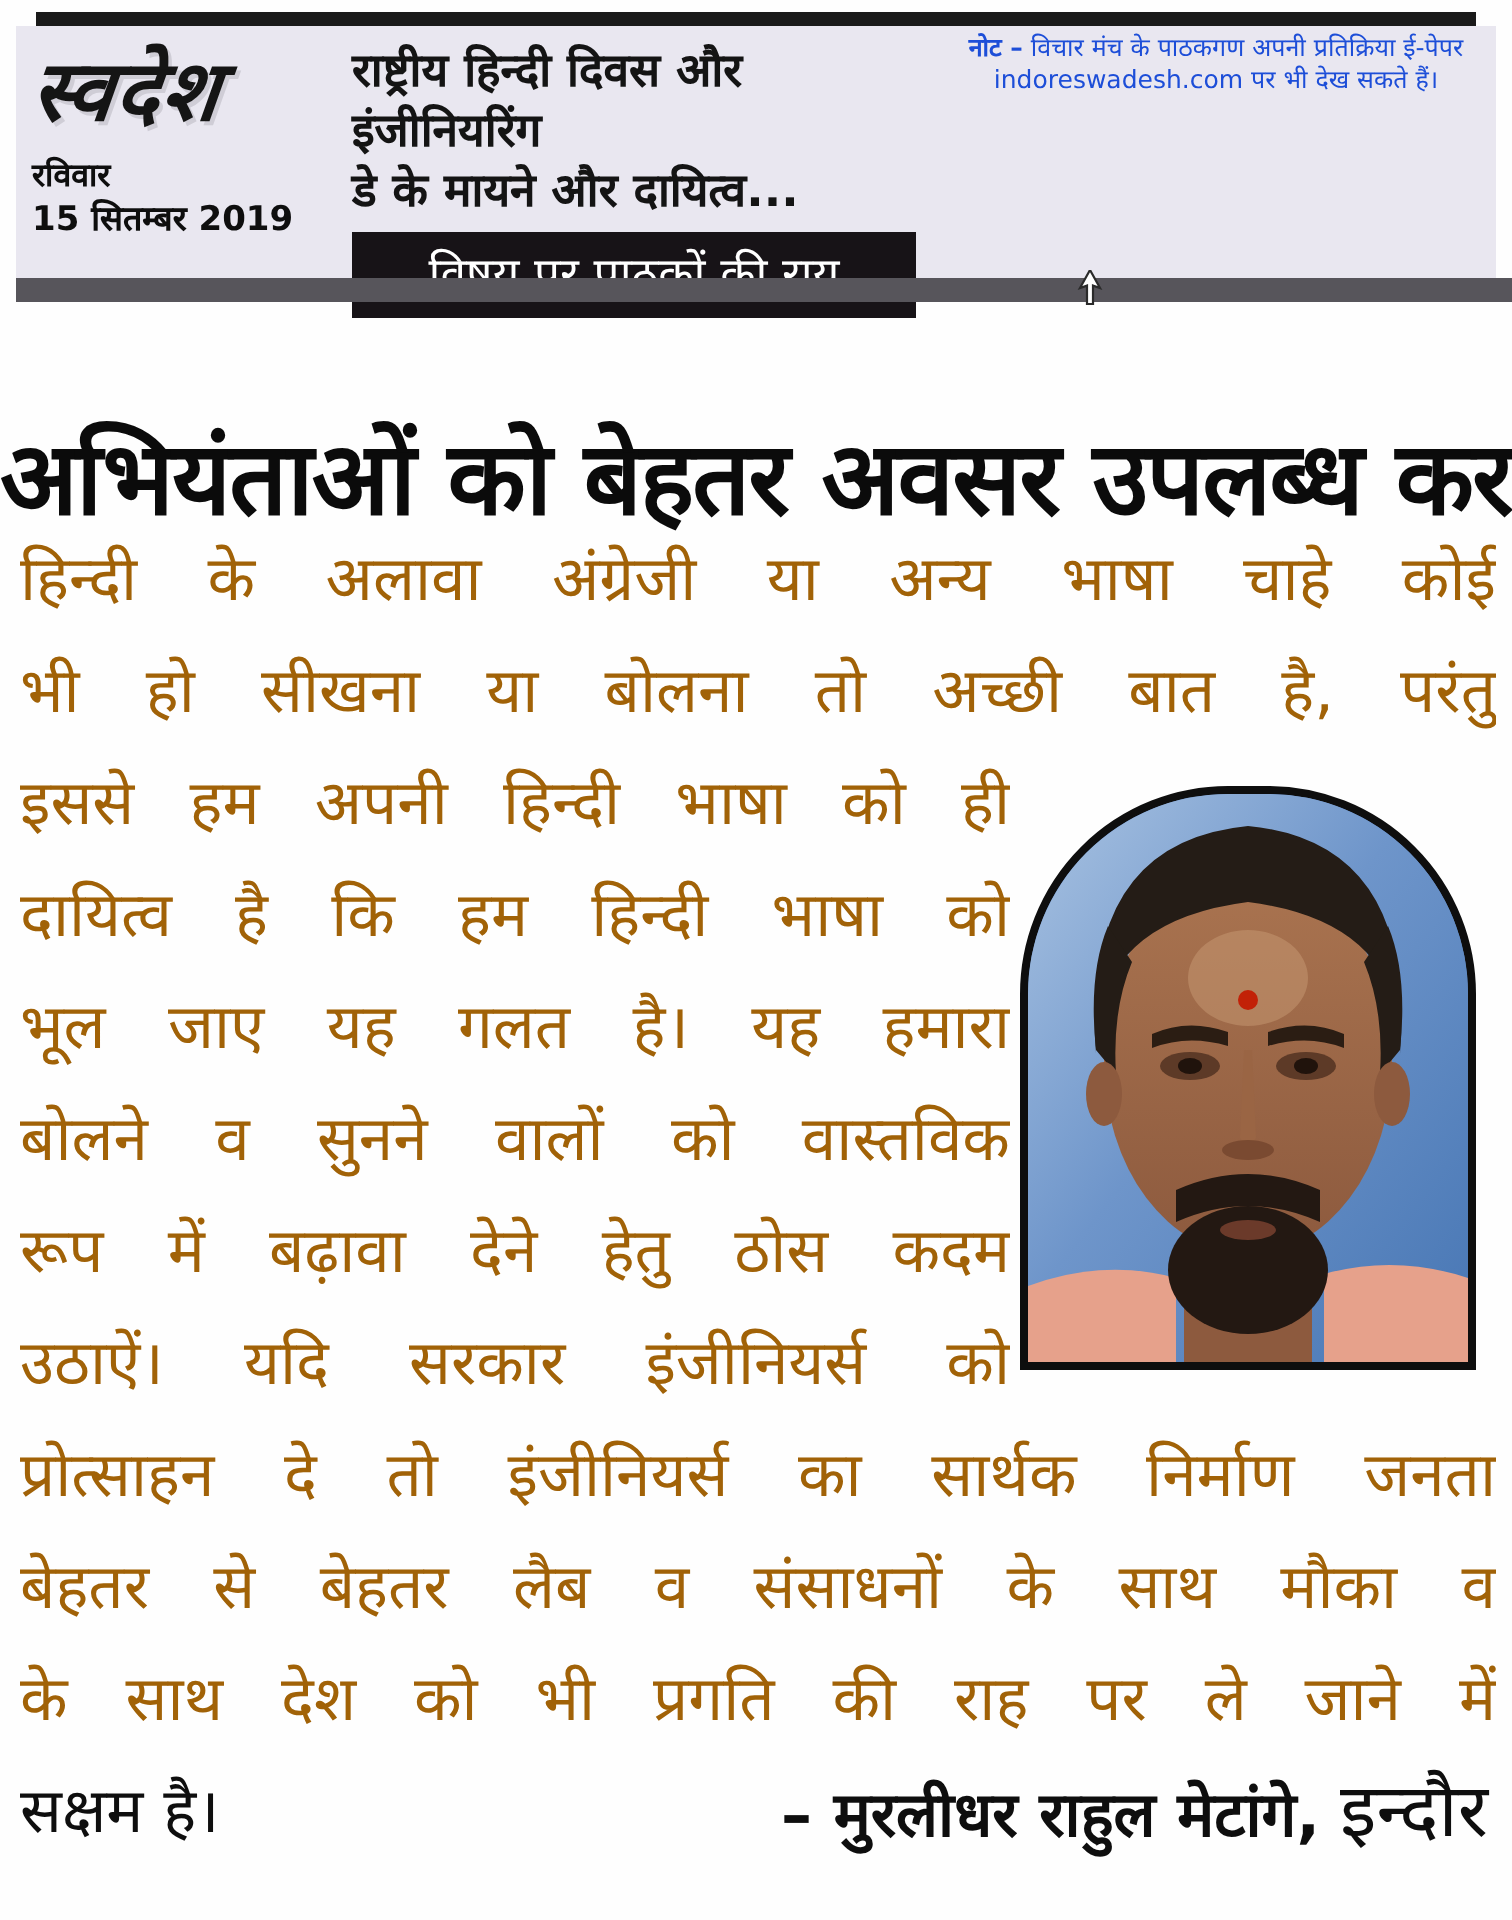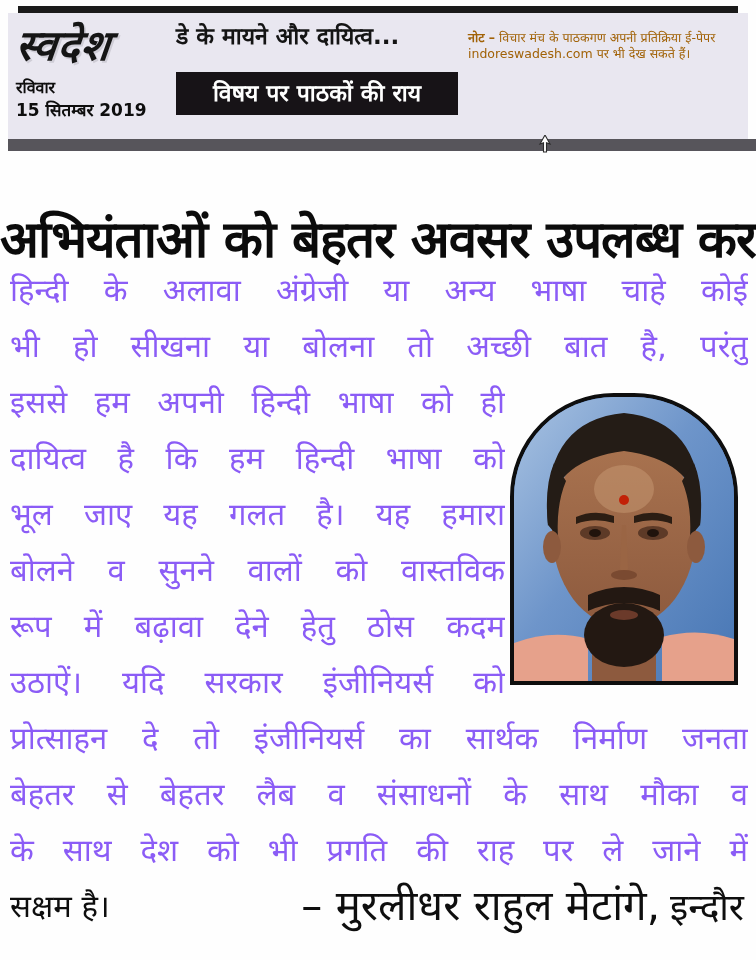--- a/index.html
+++ b/index.html
@@ -11,45 +11,45 @@
   .masthead{position:absolute;left:8px;top:13px;width:740px;height:126px;background:#e9e7f0;
             display:flex;box-sizing:border-box;}
   .m-left{width:168px;padding:8px 0 0 8px;box-sizing:border-box;}
   .logo{font-size:42px;font-weight:900;font-style:italic;letter-spacing:1px;line-height:50px;
         color:#151515;transform:skewX(-6deg);transform-origin:left;
         text-shadow:2px 2px 0 #cfcdd6;}
   .day{font-size:16px;font-weight:bold;margin-top:6px;line-height:22px;}
   .date{font-size:17px;font-weight:bold;line-height:22px;}
   .m-center{width:292px;padding-top:8px;box-sizing:border-box;}
   .topic{font-size:23px;font-weight:bold;line-height:30px;color:#141414;}
-  .banner{margin-top:21px;background:#171317;color:#ffffff;font-size:23px;font-weight:bold;
+  .banner{margin-top:5px;background:#171317;color:#ffffff;font-size:23px;font-weight:normal;
           text-align:center;padding:4px 0 7px;width:282px;box-sizing:border-box;}
   .m-right{flex:1;box-sizing:border-box;}
   .title-row{display:flex;justify-content:center;align-items:flex-end;height:88px;}
   .section-title{font-size:52px;font-weight:900;letter-spacing:-1px;line-height:1.05;color:#111;}
   .vdivider{width:8px;height:88px;background:#69676d;margin:0 4px 0 10px;align-self:flex-start;}
   .page-num{font-size:46px;font-weight:bold;line-height:1.1;color:#111;}
-  .note{font-size:12.5px;line-height:16px;text-align:left;margin-top:17px;color:#a16207;}
+  .note{font-size:12.5px;line-height:16px;text-align:center;margin-top:3px;color:#1d4ed8;}
   .note b{font-weight:bold;}
 
   
   .gray-bar{position:absolute;left:8px;top:139px;width:748px;height:12px;background:#57555b;}
   .cursor-icon{position:absolute;left:530px;top:-4px;width:14px;height:18px;}
 
   
   .headline{position:absolute;left:0;top:168px;width:756px;text-align:center;
             font-size:51px;font-weight:900;letter-spacing:-1px;color:#0b0b0b;white-space:nowrap;}
   .body-text{position:absolute;left:0;top:262px;width:756px;}
   .bline{box-sizing:border-box;padding-left:10px;width:748px;height:56px;line-height:56px;
-         font-size:31px;color:#8b5cf6;text-align:justify;text-align-last:justify;overflow:hidden;}
+         font-size:31px;color:#a16207;text-align:justify;text-align-last:justify;overflow:hidden;}
   .bline.narrow{width:505px;}
   .closing-row{box-sizing:border-box;display:flex;justify-content:space-between;
                padding:0 12px 0 10px;height:56px;line-height:56px;font-size:31px;gap:24px;}
   .sig-group{display:flex;gap:10px;align-items:baseline;}
-  .author{font-weight:normal;font-size:42px;margin-left:43px;}
+  .author{font-weight:bold;font-size:31px;margin-left:43px;}
   .city{font-size:37px;}
 
   
   .photo-frame{position:absolute;left:510px;top:131px;width:228px;height:292px;
                border:4px solid #0e0e0e;border-radius:104px 104px 0 0;overflow:hidden;
                box-sizing:border-box;background:#5e86c2;}
   .photo-frame svg{display:block;}
 </style>
 </head>
 <body>
@@ -58,20 +58,21 @@
 
   <div class="top-black-bar"></div>
 
   <header class="masthead">
     <div class="m-left">
       <div class="logo">स्वदेश</div>
       <div class="day">रविवार</div>
       <div class="date">15 सितम्बर 2019</div>
     </div>
     <div class="m-center">
+      <div class="topic">राष्ट्रीय हिन्दी दिवस और इंजीनियरिंग</div>
       <div class="topic">डे के मायने और दायित्व...</div>
       <div class="banner">विषय पर पाठकों की राय</div>
     </div>
     <div class="m-right">
       <div class="note">
         <b>नोट –</b>
         <span>विचार मंच के पाठकगण अपनी प्रतिक्रिया ई-पेपर</span><br>
         <span>indoreswadesh.com पर भी देख सकते हैं।</span>
       </div>
     </div>

